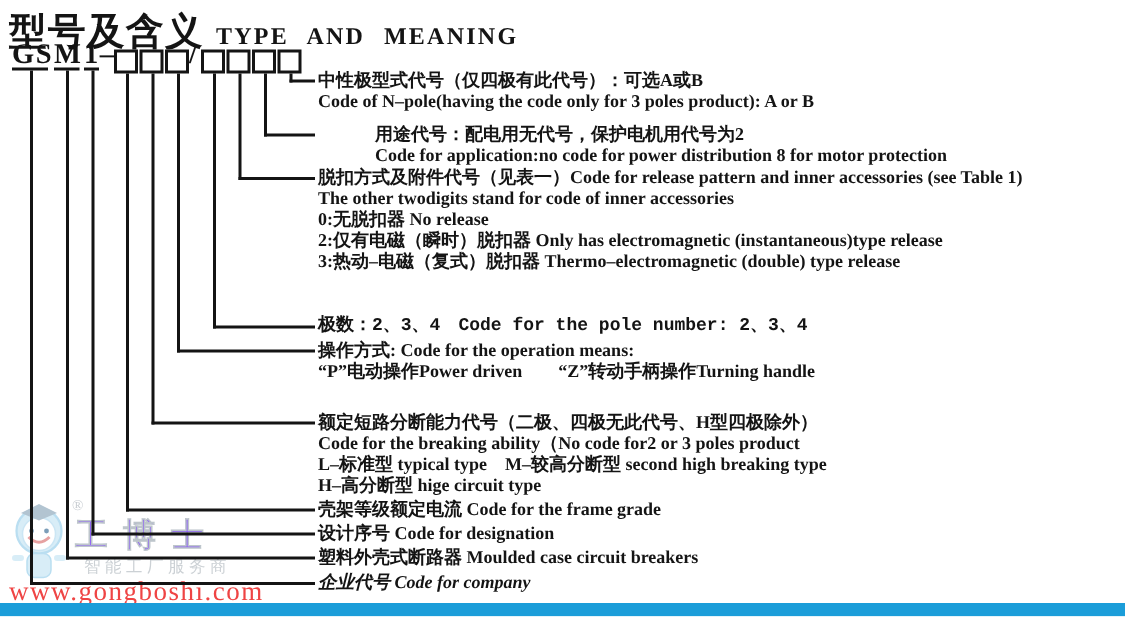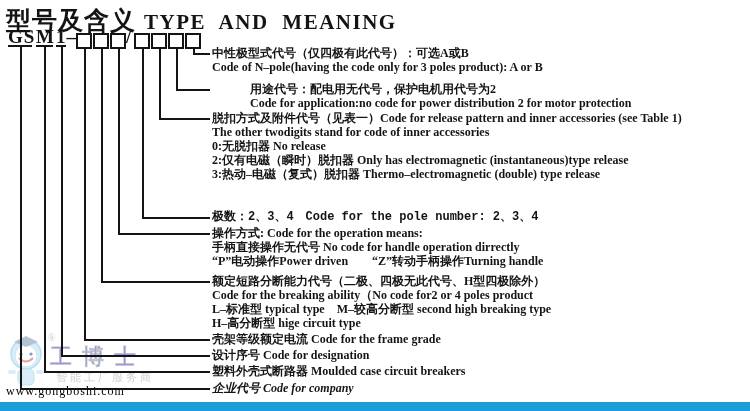--- a/index.html
+++ b/index.html
@@ -1,41 +1,41 @@
 <!DOCTYPE html>
 <html><head>
 <meta charset="utf-8">
 <style>
   html,body{margin:0;padding:0;background:#fff;}
   .page{position:relative;width:750px;height:411px;background:#fff;overflow:hidden;
         font-family:"Liberation Serif","DejaVu Serif",serif;color:#141414;}
   
   .title{position:absolute;left:6px;top:0;margin:0;font-weight:bold;white-space:nowrap;z-index:2;}
   .title-cn{font-size:25px;letter-spacing:1px;}
-  .title-en{font-size:21px;letter-spacing:1.5px;word-spacing:7px;margin-top:21px;}
+  .title-en{font-size:16px;letter-spacing:1.5px;word-spacing:7px;margin-top:21px;}
   
   .model-code{position:absolute;top:26px;left:0;height:24px;z-index:2;font-weight:bold;}
   .code-part{position:absolute;top:0;font-size:19px;letter-spacing:1px;white-space:nowrap;}
   .code-box{position:absolute;top:7px;width:12px;height:12px;border:2px solid #141414;background:#fff;}
   .tick{position:absolute;height:2px;background:#141414;top:45px;z-index:2;}
   
   .connector{position:absolute;border-left:2px solid #141414;border-bottom:2px solid #141414;z-index:1;}
   
   .entry{position:absolute;left:212px;font-size:12px;font-weight:bold;line-height:14px;
          white-space:nowrap;z-index:2;}
   .entry div{height:14px;}
   
   .footer-bar{position:absolute;left:0;bottom:0;width:750px;height:9px;z-index:3;}
   
   .watermark{position:absolute;left:4px;top:332px;width:200px;height:70px;z-index:0;}
   .wm-brand{position:absolute;left:46px;top:10px;font-size:22px;font-weight:normal;letter-spacing:10px;
             color:#8b5cf6;-webkit-text-stroke:1px #bdc5cb;white-space:nowrap;}
   .wm-reg{position:absolute;left:44px;top:0;font-size:10px;color:#c8cdd2;font-weight:normal;}
   .wm-slogan{position:absolute;left:52px;top:38px;font-size:11px;letter-spacing:3px;color:#ccd1d5;white-space:nowrap;}
-  .wm-url{position:absolute;left:2px;top:52px;font-size:12px;letter-spacing:1px;color:#000000;white-space:nowrap;}
+  .wm-url{position:absolute;left:2px;top:52px;font-size:18px;letter-spacing:1px;color:#ef4444;white-space:nowrap;}
 </style>
 </head>
 <body>
 
 <div class="page">
 
   <h1 class="title"><span class="title-cn">型号及含义</span>
     <span class="title-en">TYPE AND MEANING</span>
   </h1>
 
@@ -69,40 +69,39 @@
       <div class="connector" style="left: 44px; top: 47px; width: 164px; height: 324px;"></div>
       <div class="connector" style="left: 20px; top: 47px; width: 188px; height: 341px;"></div>
     </div>
   <div id="entries">
       <div class="entry" style="top: 46px;">
         <div>中性极型式代号（仅四极有此代号）：可选A或B</div>
         <div>Code of N–pole(having the code only for 3 poles product): A or B</div>
       </div>
       <div class="entry" style="top: 82px; margin-left: 38px;">
         <div>用途代号：配电用无代号，保护电机用代号为2</div>
-        <div>Code for application:no code for power distribution 2 for motor protection</div>
+        <div>Code for application:no code for power distribution 8 for motor protection</div>
       </div>
       <div class="entry" style="top: 111px;">
         <div>脱扣方式及附件代号（见表一）Code for release pattern and inner accessories (see Table 1)</div>
         <div>The other twodigits stand for code of inner accessories</div>
         <div>0:无脱扣器 No release</div>
         <div>2:仅有电磁（瞬时）脱扣器 Only has electromagnetic (instantaneous)type release</div>
         <div>3:热动–电磁（复式）脱扣器 Thermo–electromagnetic (double) type release</div>
       </div>
       <div class="entry" style="top: 210px; font-family: Liberation Mono, monospace;">
         <div>极数：2、3、4　Code for the pole number: 2、3、4</div>
       </div>
       <div class="entry" style="top: 226px;">
         <div>操作方式: Code for the operation means:</div>
-        <div>手柄直接操作无代号 No code for handle operation dirrectly</div>
         <div>“P”电动操作Power driven　　“Z”转动手柄操作Turning handle</div>
       </div>
       <div class="entry" style="top: 274px;">
         <div>额定短路分断能力代号（二极、四极无此代号、H型四极除外）</div>
-        <div>Code for the breaking ability（No code for2 or 4 poles product</div>
+        <div>Code for the breaking ability（No code for2 or 3 poles product</div>
         <div>L–标准型 typical type　M–较高分断型 second high breaking type</div>
         <div>H–高分断型 hige circuit type</div>
       </div>
       <div class="entry" style="top: 332px;">
         <div>壳架等级额定电流 Code for the frame grade</div>
       </div>
       <div class="entry" style="top: 348px;">
         <div>设计序号 Code for designation</div>
       </div>
       <div class="entry" style="top: 364px;">

